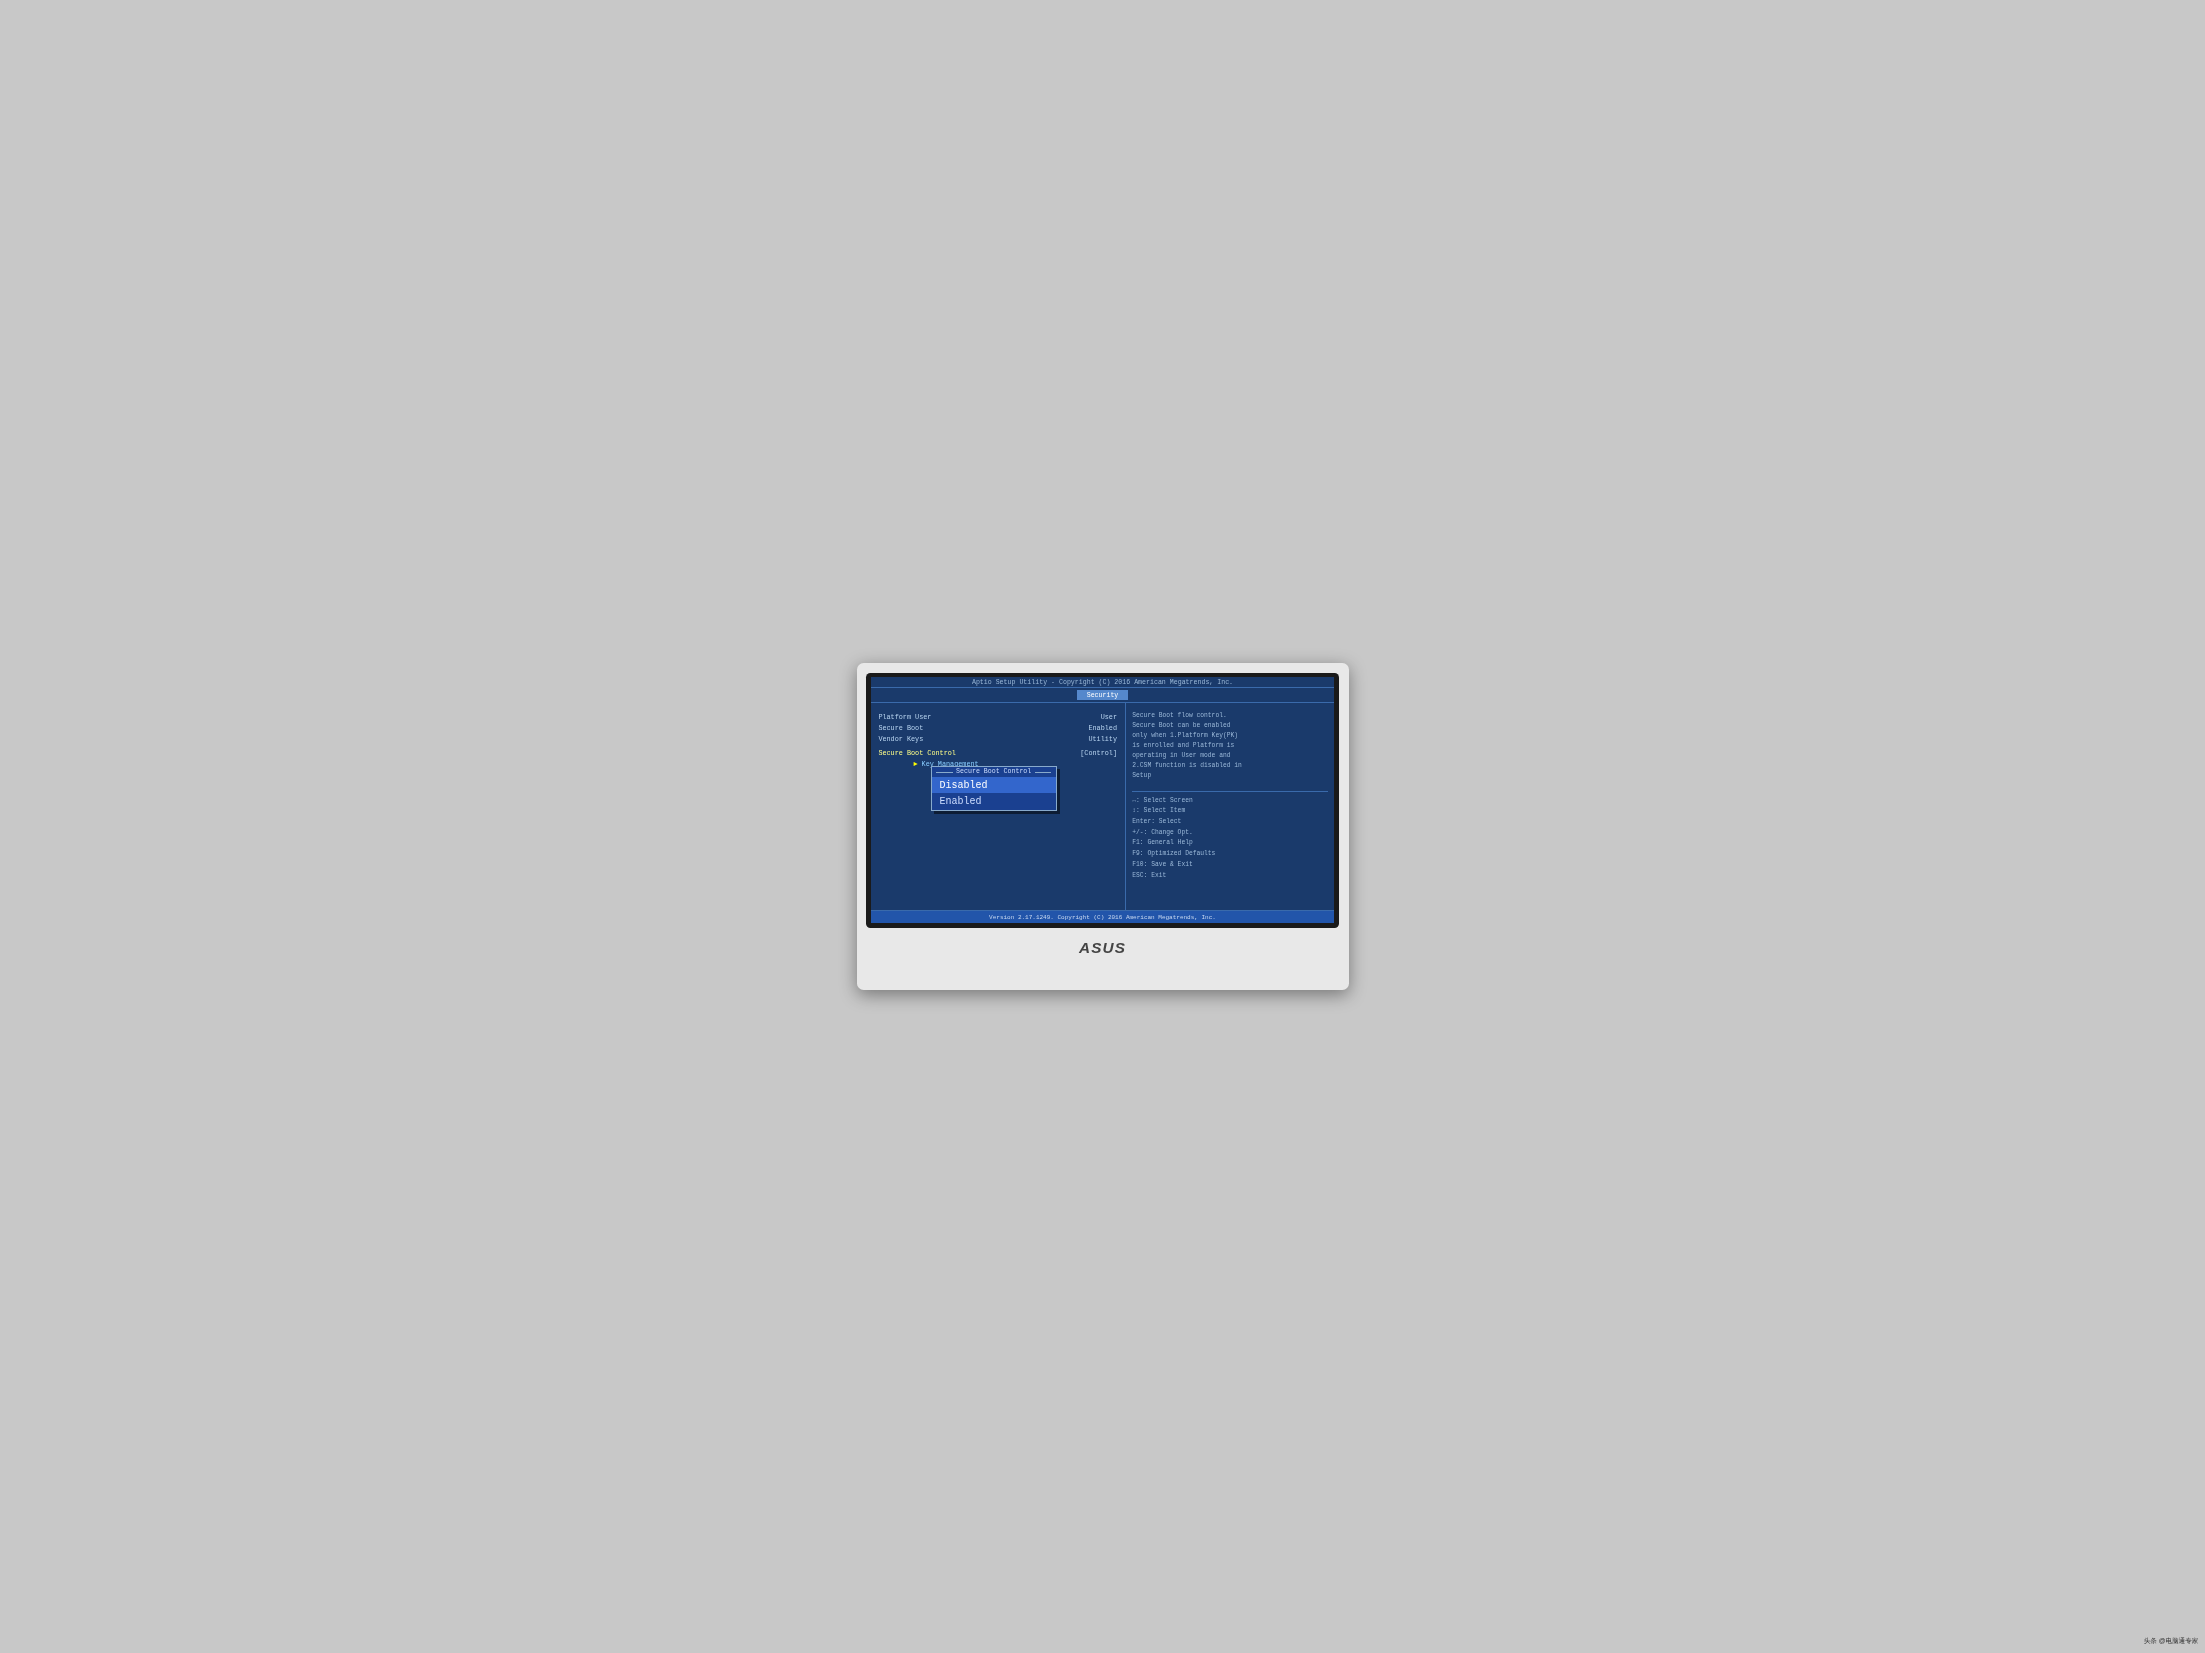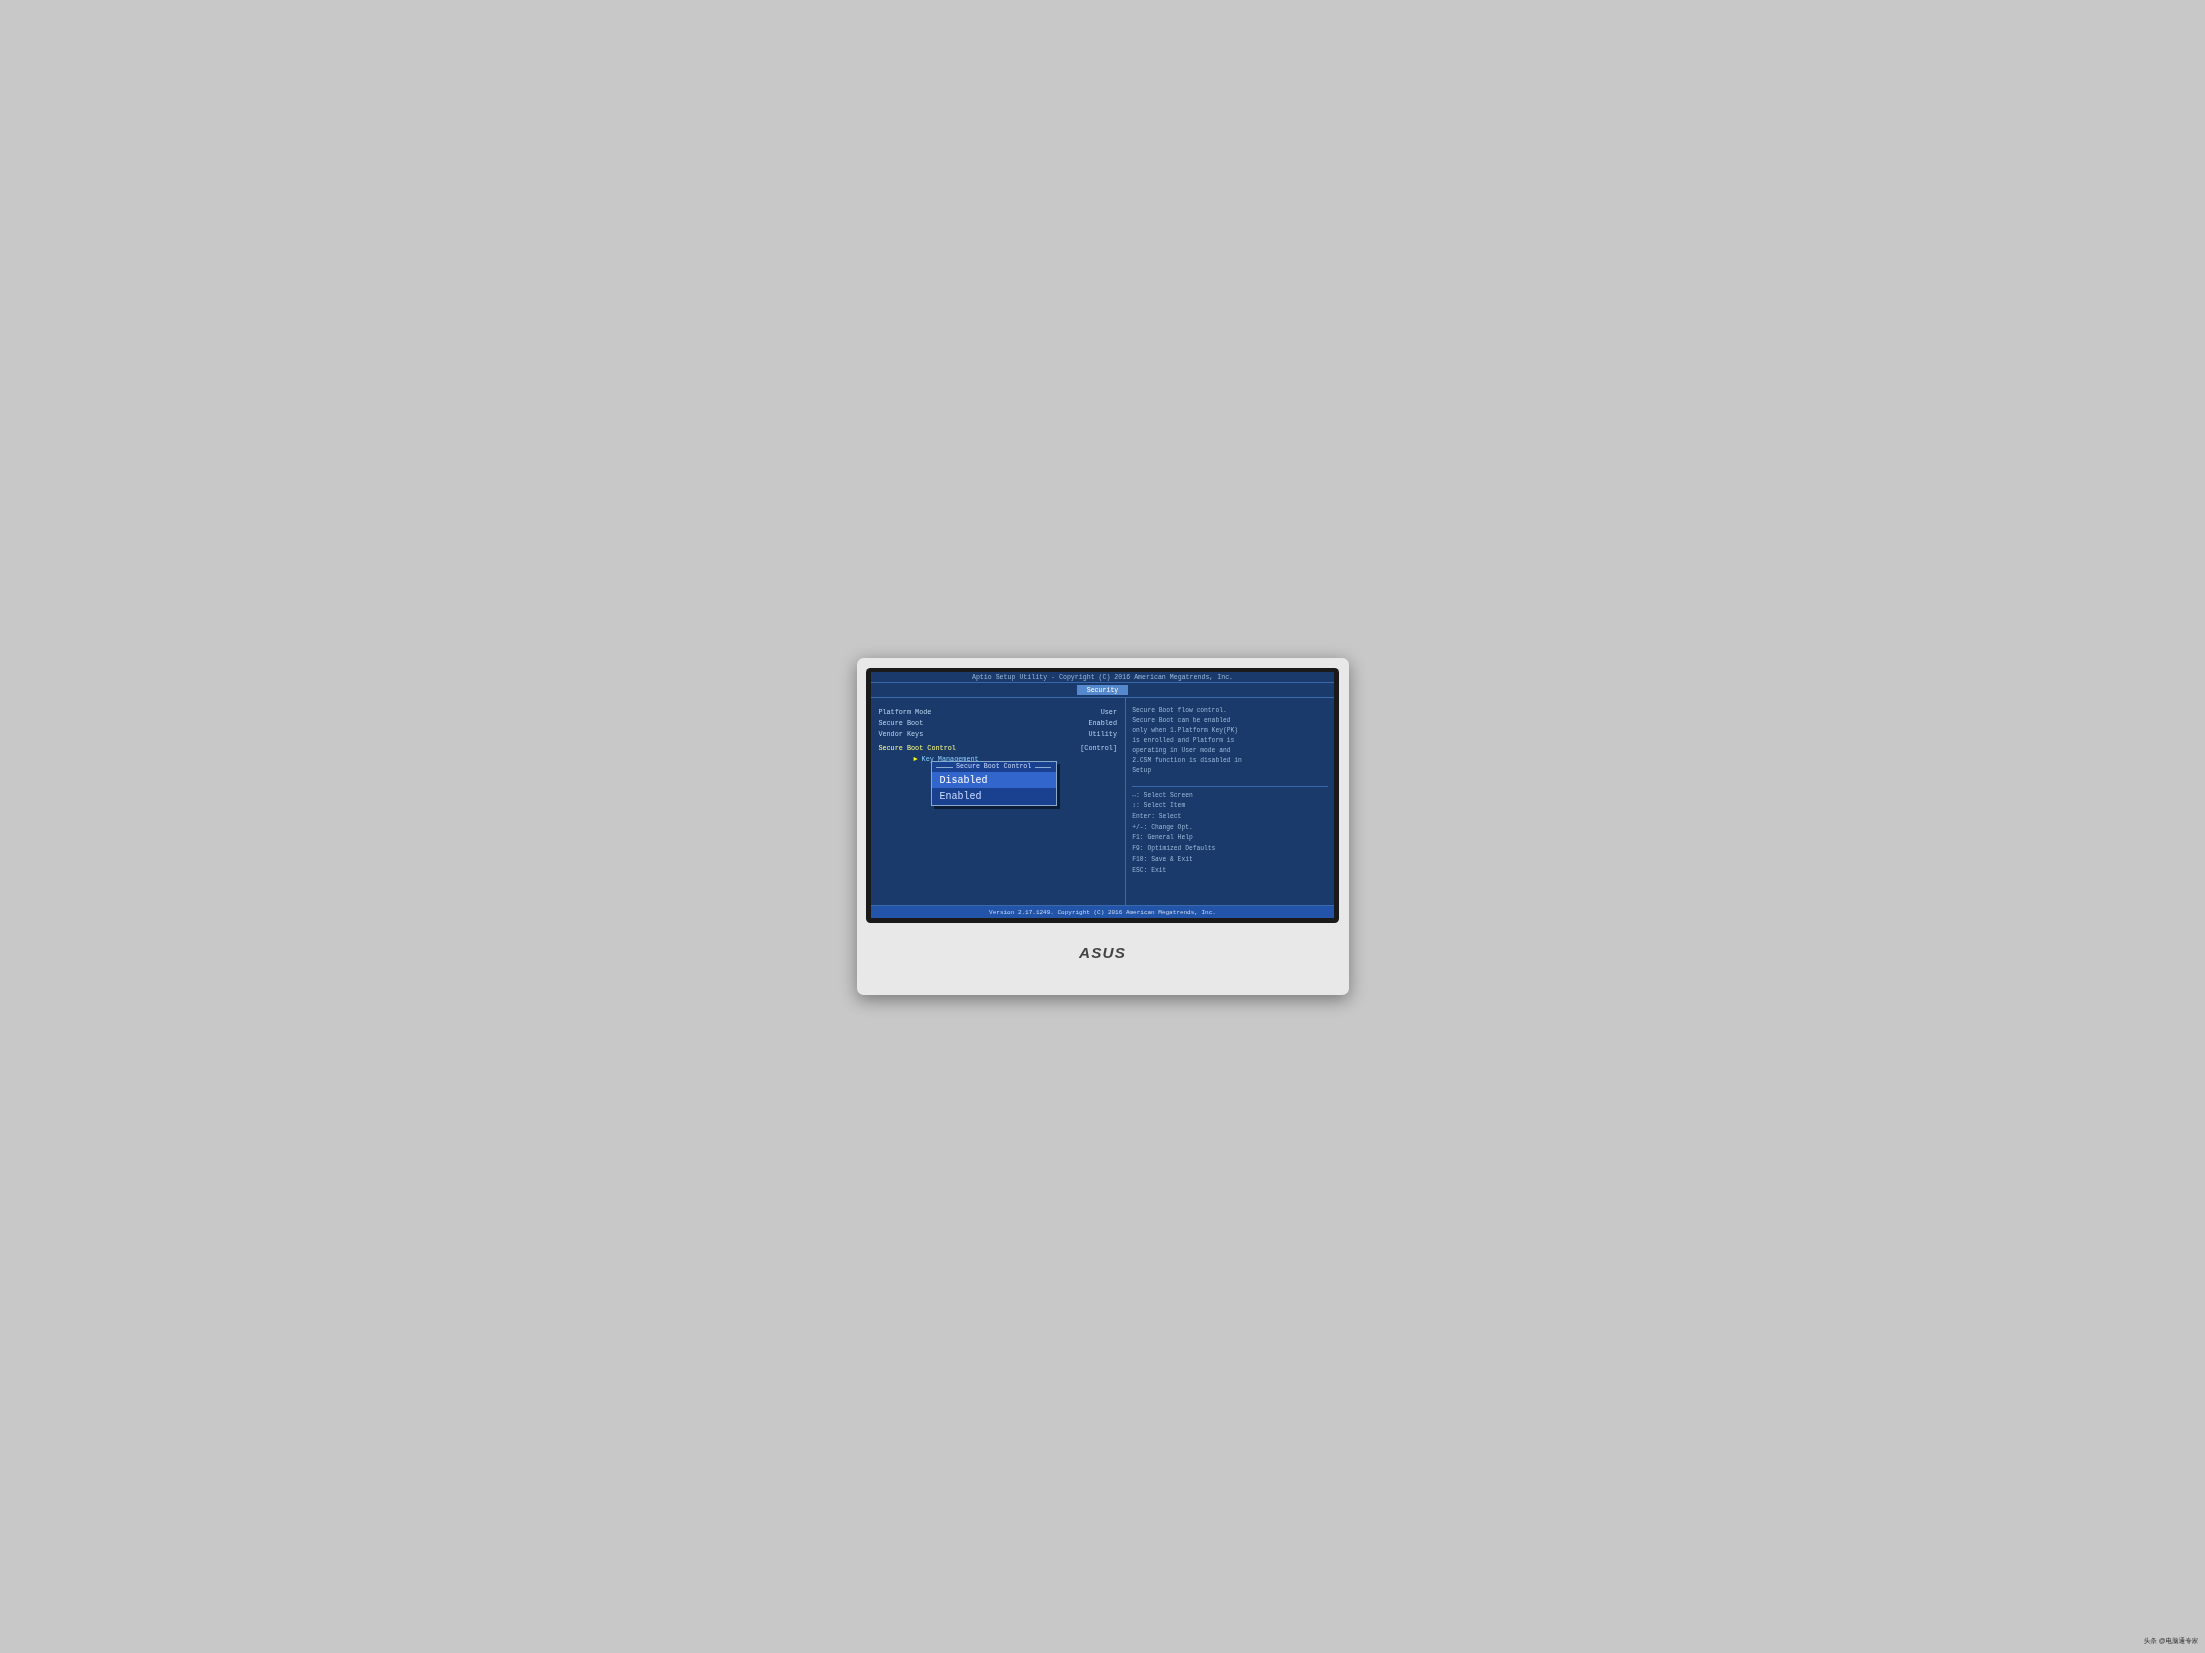--- a/index.html
+++ b/index.html
@@ -190,21 +190,21 @@
       color: #c8d8f0;
       font-size: 6px;
       border-top: 0.5px solid #3a6aab;
     }
 
     
     .laptop-bottom {
       display: flex;
       flex-direction: column;
       align-items: center;
-      padding-top: 17px;
+      padding-top: 7px;
     }
 
     .asus-logo {
       font-size: 15.3px;
       font-weight: bold;
       color: #444;
       font-style: italic;
       letter-spacing: 1.1px;
       margin-top: 4.4px;
     }
@@ -234,21 +234,21 @@
         <div class="tab active">
           <span>Security</span>
         </div>
       </div>
 
       <div class="main-content">
 
         <div class="left-panel">
 
           <div class="setting-row">
-            <span class="setting-label">Platform Mode</span>
+            <span class="setting-label">Platform User</span>
             <span class="setting-value">User</span>
           </div>
 
           <div class="setting-row">
             <span class="setting-label">Secure Boot</span>
             <span class="setting-value">Enabled</span>
           </div>
 
           <div class="setting-row">
             <span class="setting-label">Vendor Keys</span>

